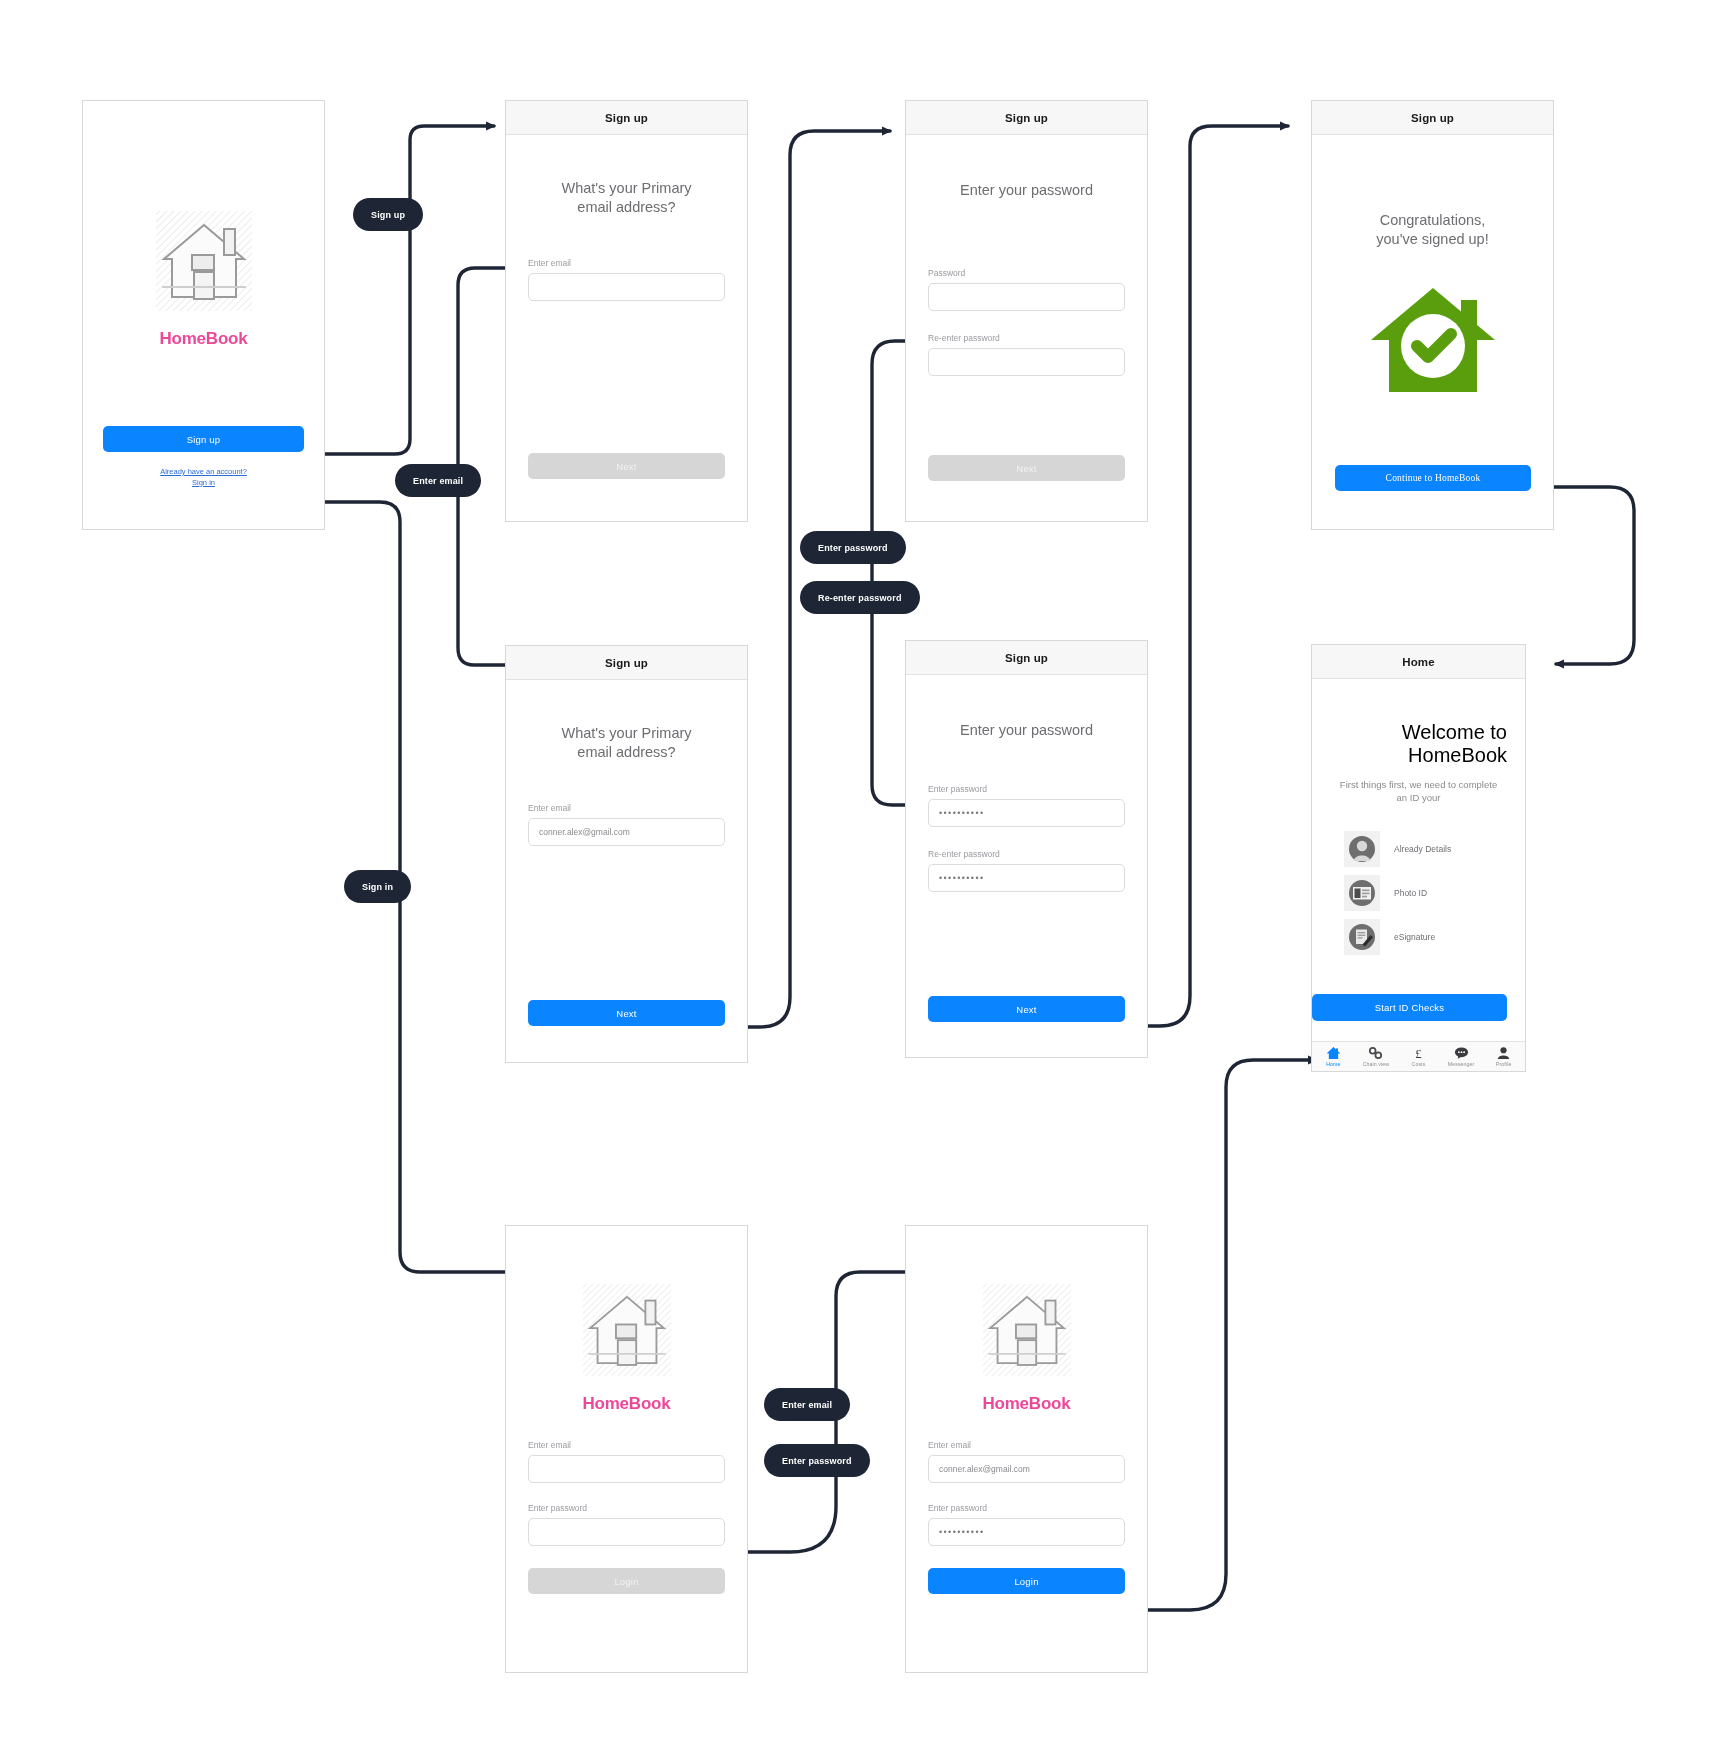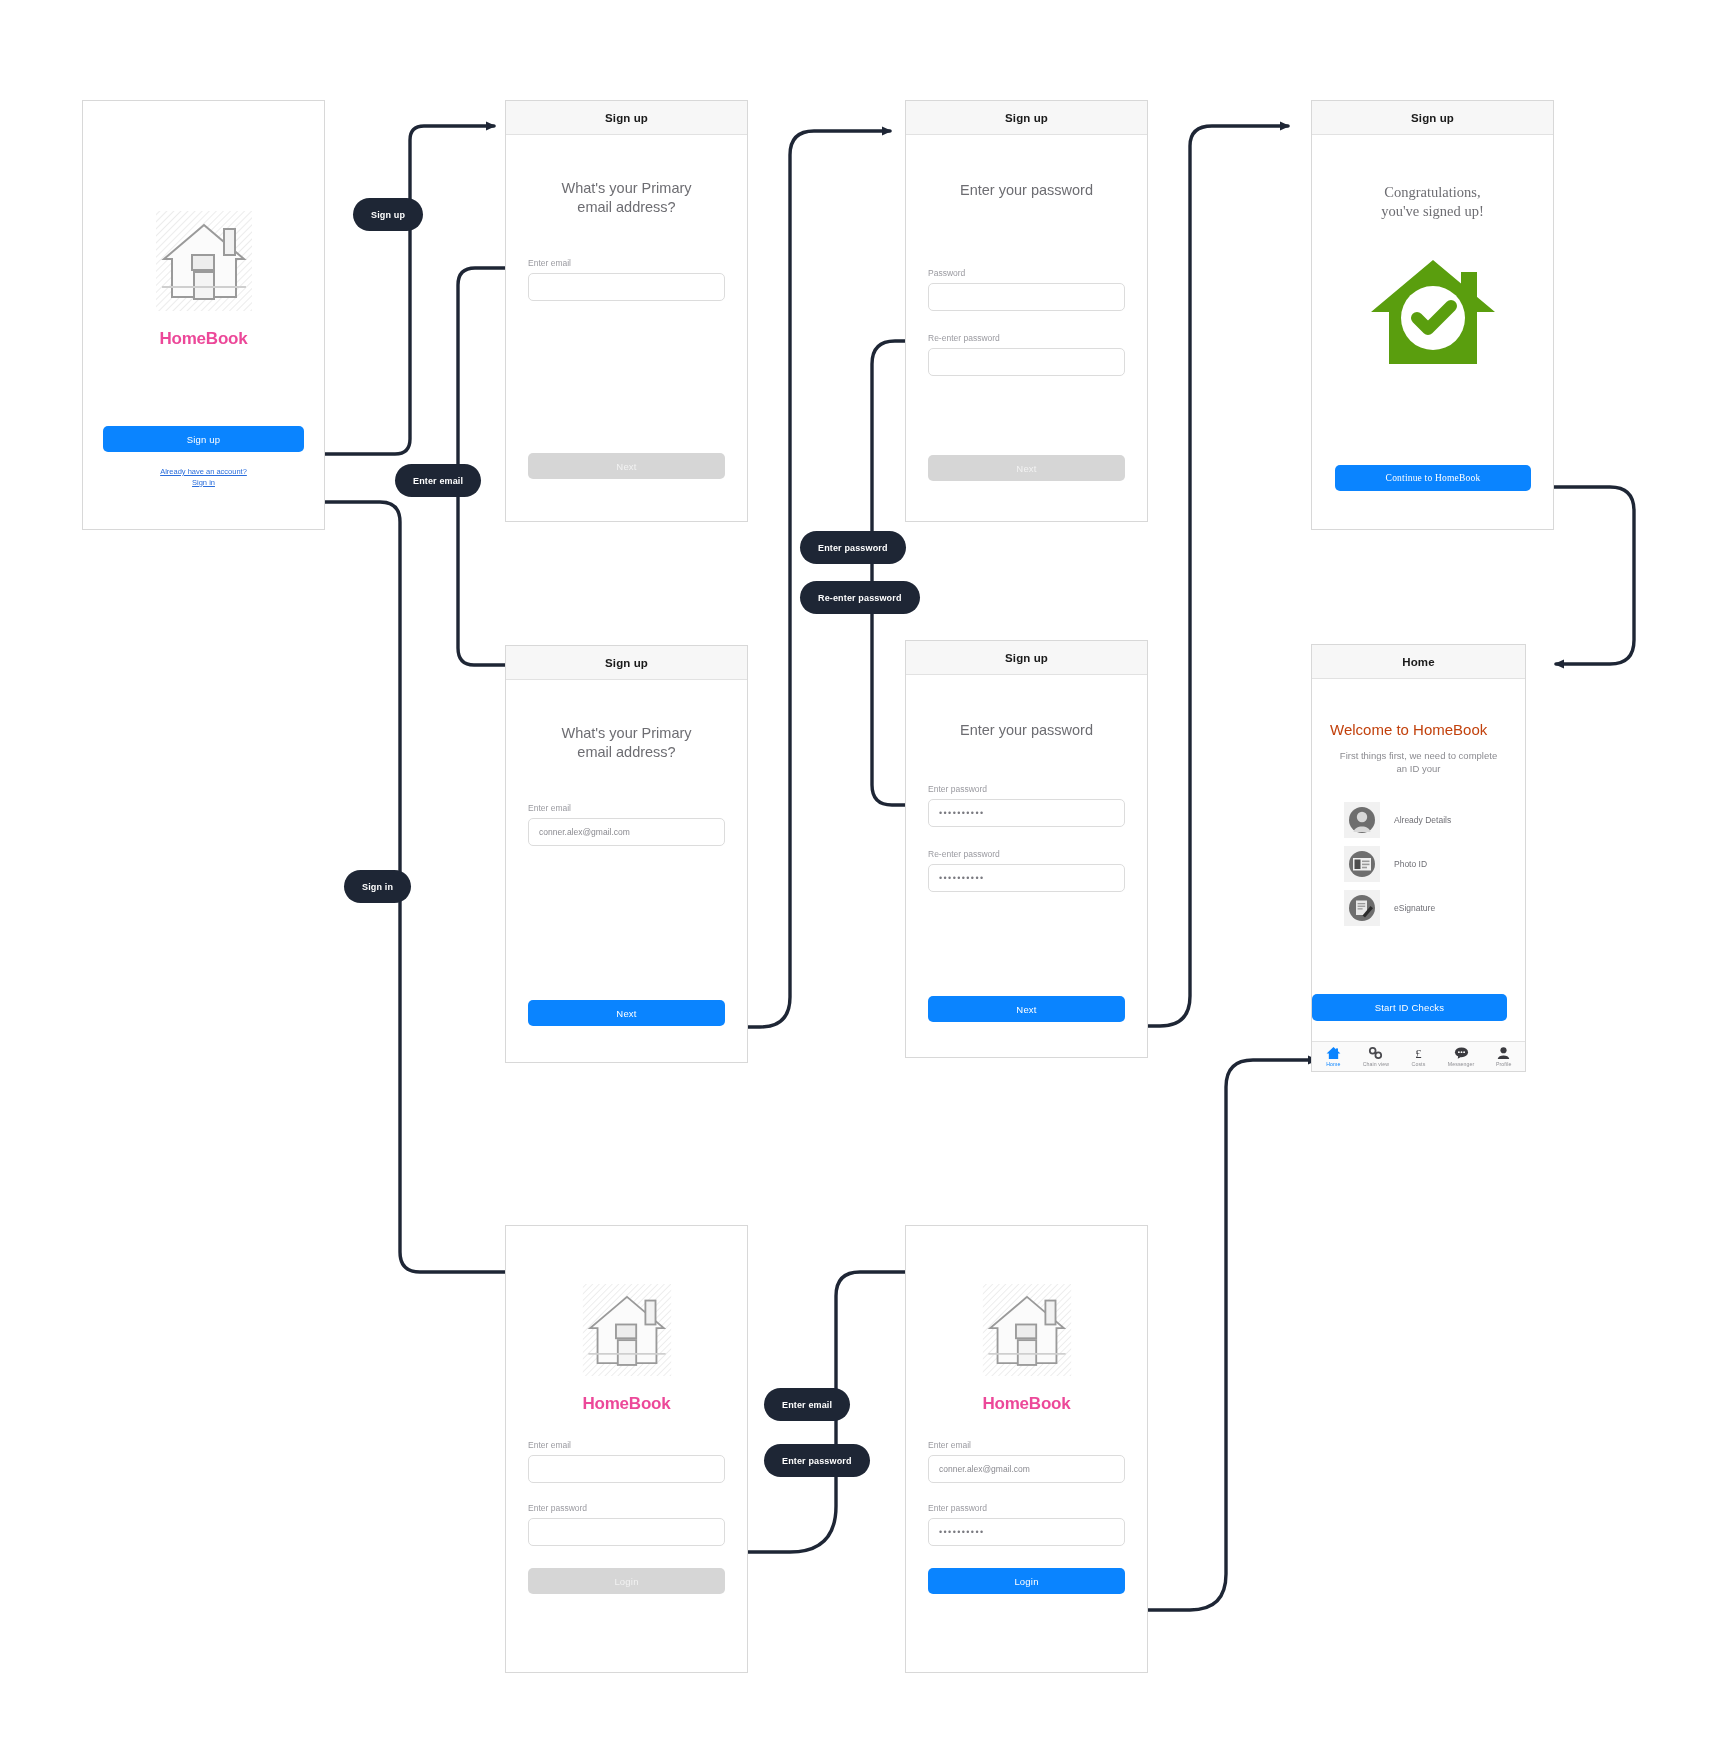--- a/index.html
+++ b/index.html
@@ -37,22 +37,22 @@
 
   .headline {
     text-align: center; color: #6d6d72;
     font-size: 14.5px; line-height: 1.28; font-weight: 400;
   }
   .subline {
     text-align: center; color: #8b8b90;
     font-size: 9.5px; line-height: 1.35; margin-top: 12px;
   }
   .h-big {
-    text-align: left; color: #c2410c;
-    font-size: 15px; font-weight: 400;
+    text-align: right; color: #000000;
+    font-size: 20px; font-weight: 400;
   }
 
   .field-label { font-size: 8.5px; color: #9a9aa0; margin-bottom: 5px; }
   .field {
     height: 28px; border: 1px solid #dcdcdc; border-radius: 5px;
     background: #fff; display: flex; align-items: center;
     padding: 0 10px; font-size: 8.5px; color: #8a8a90;
   }
   .field.dots { letter-spacing: 1.4px; font-size: 9px; color: #7a7a80; }
 
@@ -202,21 +202,21 @@
         <div class="field-label">Re-enter password</div>
         <div class="field"></div>
       </div>
       <div class="btn disabled" style="position:absolute; left:22px; right:22px; bottom:40px;">Next</div>
     </div>
   </div>
 
   <div class="screen" style="left:1311px; top:100px; width:243px; height:430px;">
     <div class="screen-header">Sign up</div>
     <div class="screen-body">
-      <div class="headline" style="margin-top:48px;font-family:Liberation Serif, serif;">
+      <div class="headline" style="margin-top:76px;">
         <div>Congratulations,</div>
         <div>you've signed up!</div>
       </div>
       <div style="display:flex; justify-content:center; margin-top:36px;">
         <svg width="128" height="112" viewBox="0 0 128 112">
           <path d="M64 4 L126 56 L108 56 L108 108 L20 108 L20 56 L2 56 Z" fill="#5a9e0e"></path>
           <rect x="92" y="16" width="16" height="30" fill="#5a9e0e"></rect>
           <circle cx="64" cy="62" r="32" fill="#ffffff"></circle>
           <path d="M48 62 L59 73 L82 50" fill="none" stroke="#5a9e0e" stroke-width="12" stroke-linecap="round" stroke-linejoin="round"></path>
         </svg>

